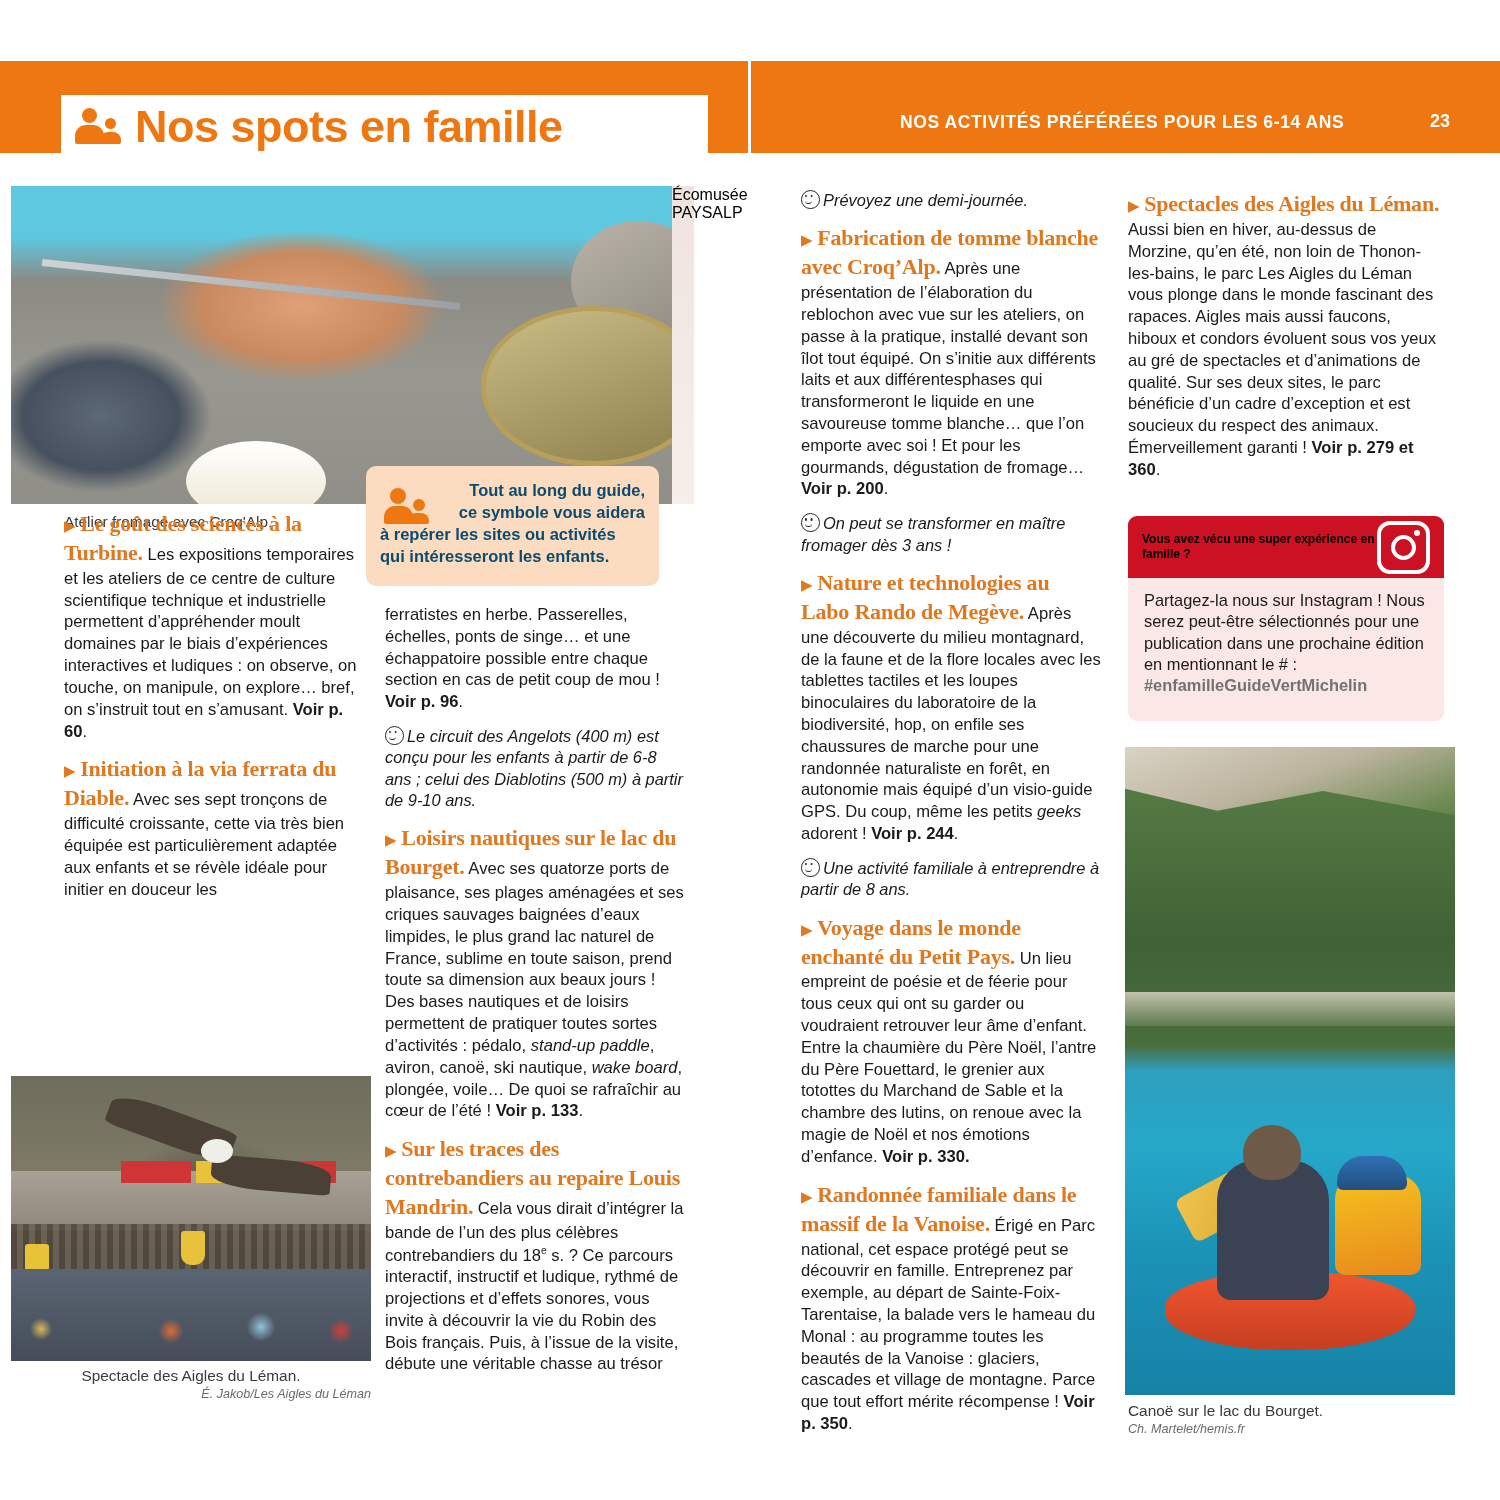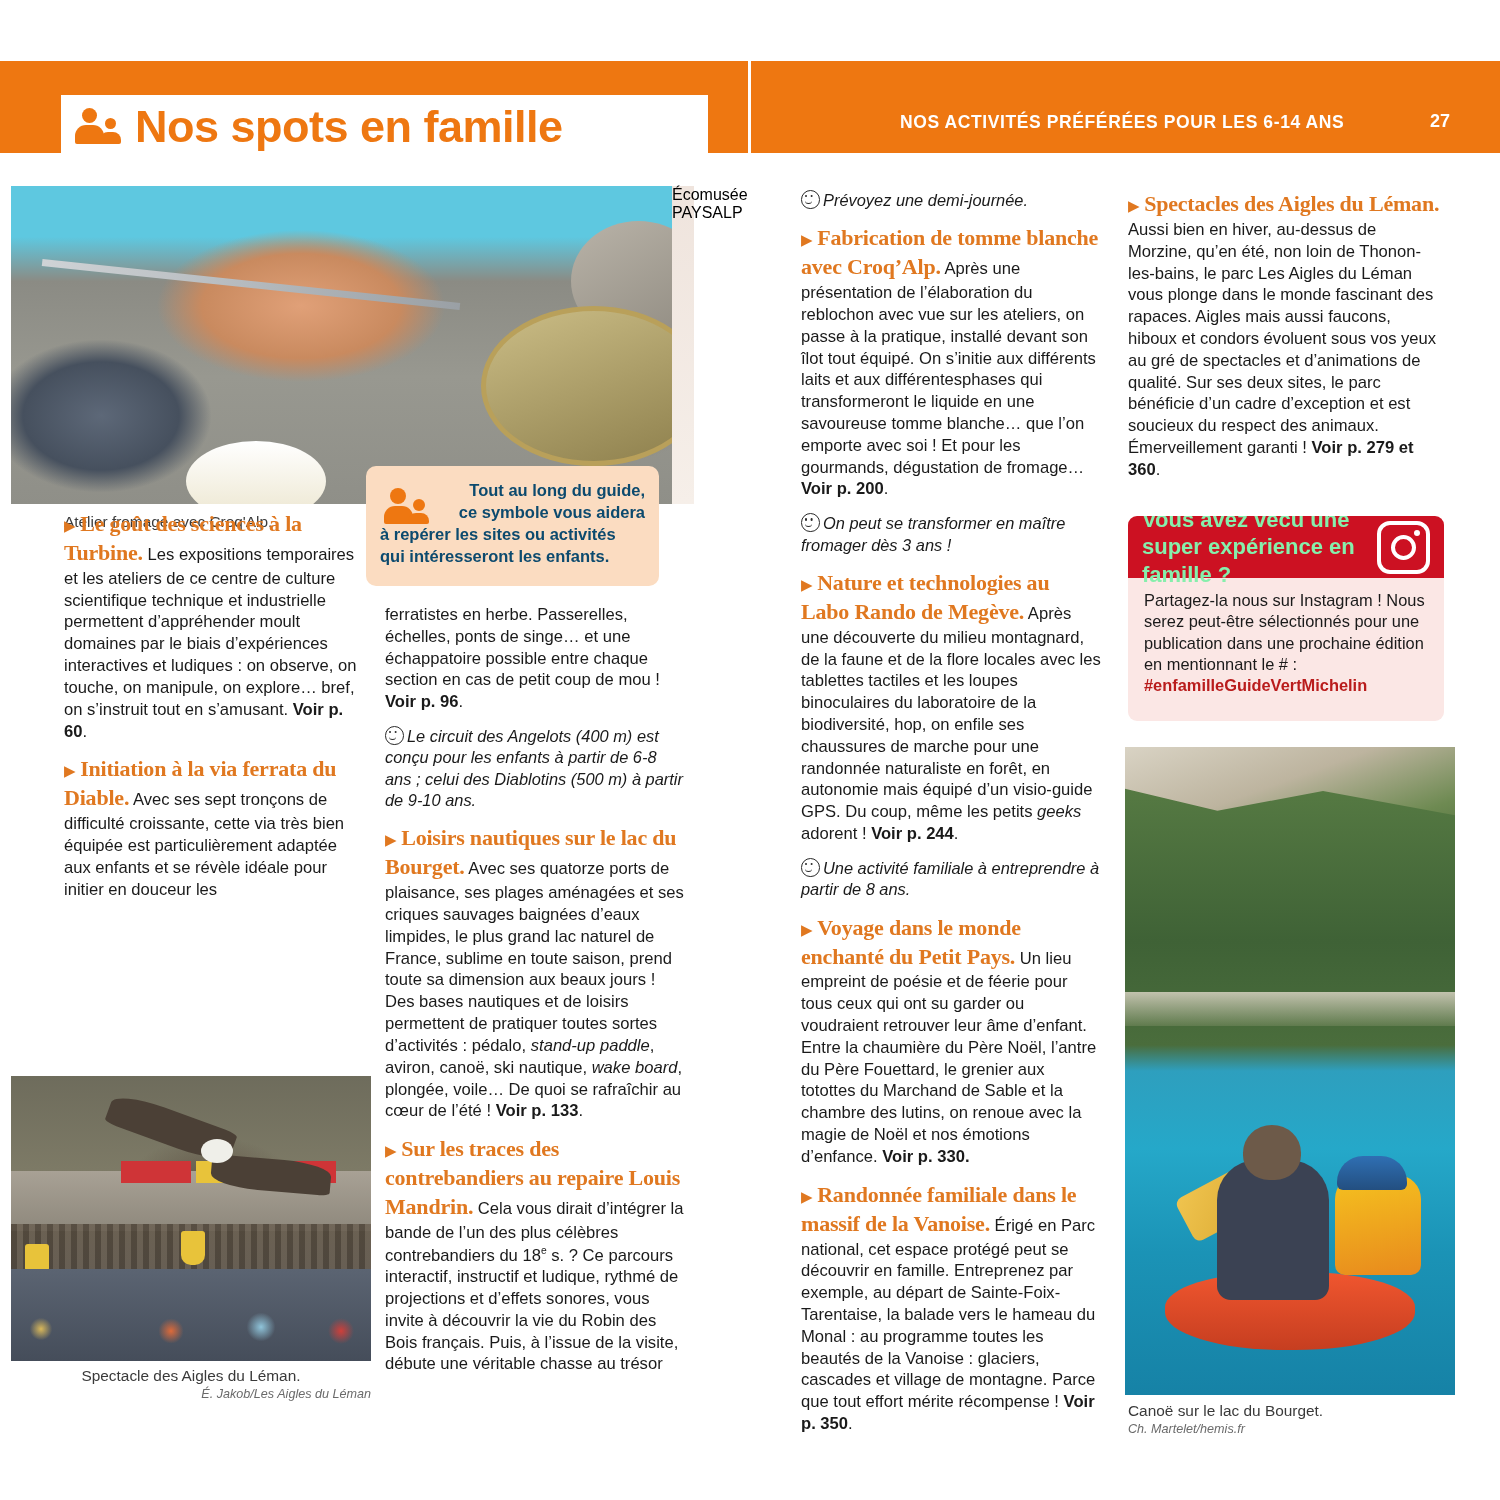--- a/index.html
+++ b/index.html
@@ -254,39 +254,39 @@
   
   .insta-box{
     position:absolute;left:1128px;top:516px;width:316px;height:205px;
     border-radius:9px;overflow:hidden;background:#FBE7E5;
   }
   .insta-head{
     height:62px;background:#CC1122;display:flex;align-items:center;
     padding:0 14px;box-sizing:border-box;justify-content:space-between;
   }
   .insta-head-text{
-    color:#86efac;font-size:22px;font-weight:bold;line-height:1.25;
+    color:#000000;font-size:12px;font-weight:bold;line-height:1.25;
   }
   .insta-glyph{
     width:45px;height:45px;border:4px solid #ffffff;border-radius:13px;
     position:relative;flex:0 0 auto;
   }
   .insta-glyph::before{
     content:"";position:absolute;left:10px;top:10px;width:17px;height:17px;
     border:4px solid #ffffff;border-radius:50%;
   }
   .insta-glyph::after{
     content:"";position:absolute;right:6px;top:5px;width:6px;height:6px;
     border-radius:50%;background:#ffffff;
   }
   .insta-body{
     padding:12px 16px;box-sizing:border-box;
     font-size:16.4px;line-height:1.30;color:#1a1a1a;
   }
-  .insta-hash{color:#b91c1c;font-weight:bold;margin-top:33px;}
+  .insta-hash{color:#737373;font-weight:bold;margin-top:33px;}
 </style>
 </head>
 <body>
 
 <div class="page">
 
   <div class="header-band">
     <div class="divider"></div>
   </div>
 
@@ -294,21 +294,21 @@
     <div class="family-icon">
       <span class="big-head"></span>
         <span class="big-body"></span>
       <span class="small-head"></span>
         <span class="small-body"></span>
     </div>
     <div class="page-title">Nos spots en famille</div>
   </div>
 
   <div class="header-kicker">NOS ACTIVITÉS PRÉFÉRÉES POUR LES 6-14 ANS</div>
-  <div class="page-number">27</div>
+  <div class="page-number">23</div>
 
   <div class="photo photo-cheese">
     <span class="bowl"></span>
     <span class="rim"></span>
     <span class="knife"></span>
     <span class="plate"></span>
   </div>
   <div class="credit-strip">
     <div class="credit">Écomusée PAYSALP</div>
   </div>

